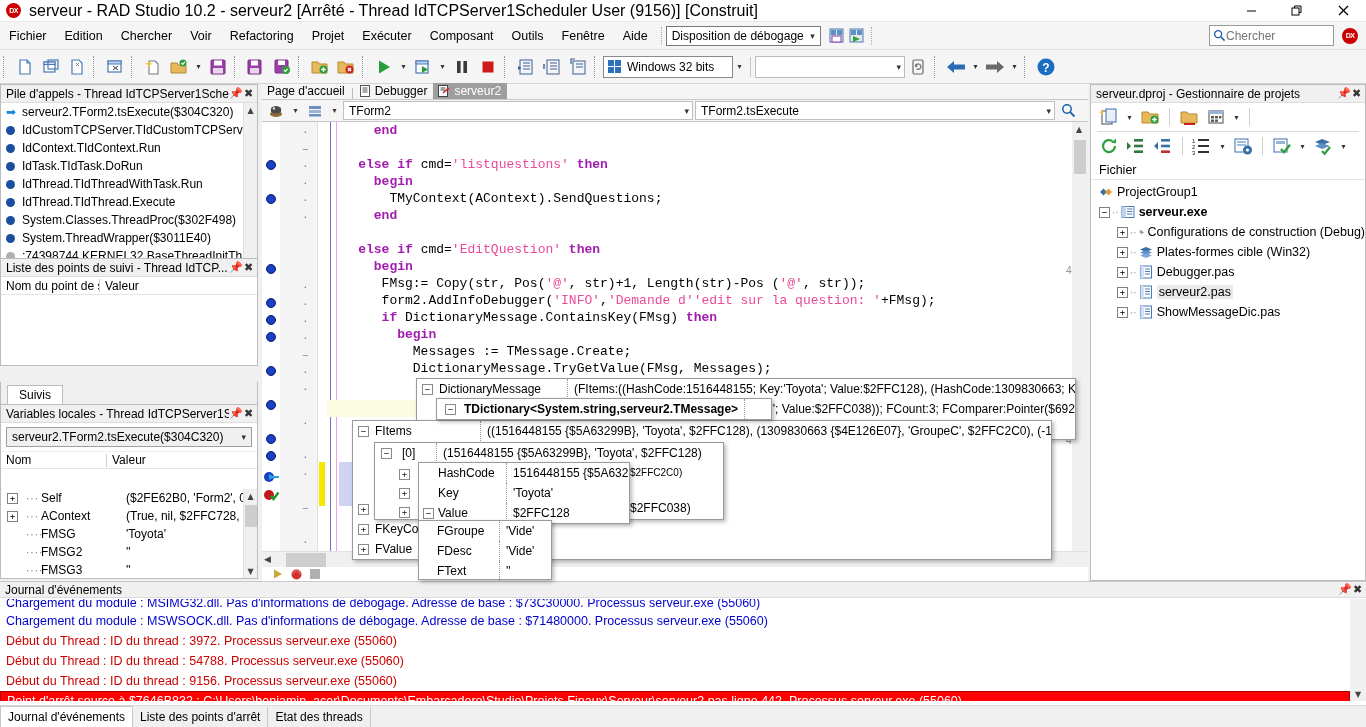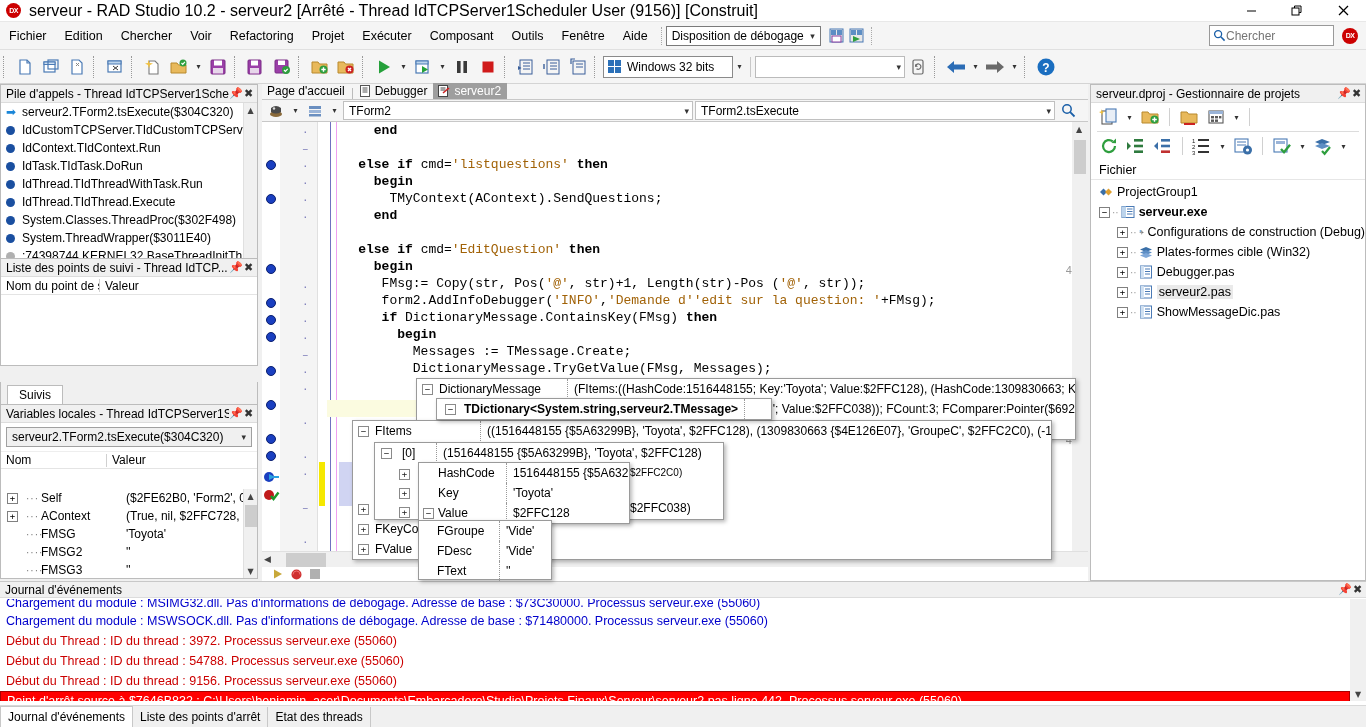--- a/index.html
+++ b/index.html
@@ -156,22 +156,22 @@
     align-items:center; padding-left:5px; font-size:12px;
   }
   .ed-body { position:absolute; left:0; top:38px; right:0; bottom:30px; background:#fff; overflow:hidden; }
   .gutter-bp { position:absolute; left:0; top:0; width:18px; bottom:0; background:#fff; }
   .gutter-num { position:absolute; left:18px; top:0; width:38px; bottom:0; background:#f4f4f4;
     border-right:1px solid #e0e0e0; }
   .gutter-chg { position:absolute; left:57px; top:0; width:8px; bottom:0; background:#fff; }
   .code-pane { position:absolute; left:65px; top:0; right:16px; bottom:0; overflow:hidden; }
   .cl { height:17px; line-height:17px; font-family:"Liberation Mono", monospace;
        font-size:13px; white-space:pre; color:#000; }
-  .kw { color:#000000; font-weight:bold; }
-  .str { color:#a16207; }
+  .kw { color:#a21caf; font-weight:bold; }
+  .str { color:#ec4899; }
   .gn { position:absolute; right:4px; font-size:11px; color:#999;
         font-family:"Liberation Sans", sans-serif; }
   .bpdot { position:absolute; left:4px; width:10px; height:10px; border-radius:50%;
         background:#1a3fc0; border:1px solid #0a1f70; }
   .gdot { position:absolute; left:40px; color:#7a7ab8; font-size:11px;
         font-family:"Liberation Mono", monospace; }
   .vline-a { position:absolute; left:68px; top:0; bottom:0; width:1px; background:#7070c0; }
   .vline-b { position:absolute; left:74px; top:0; bottom:0; width:1px; background:#f0a0f0; }
   .hl-line { position:absolute; left:65px; right:16px; height:17px; background:#fbfbe0; }
   .ed-vscroll { position:absolute; right:0; top:38px; bottom:30px; width:16px; background:#f0f0f0; }

